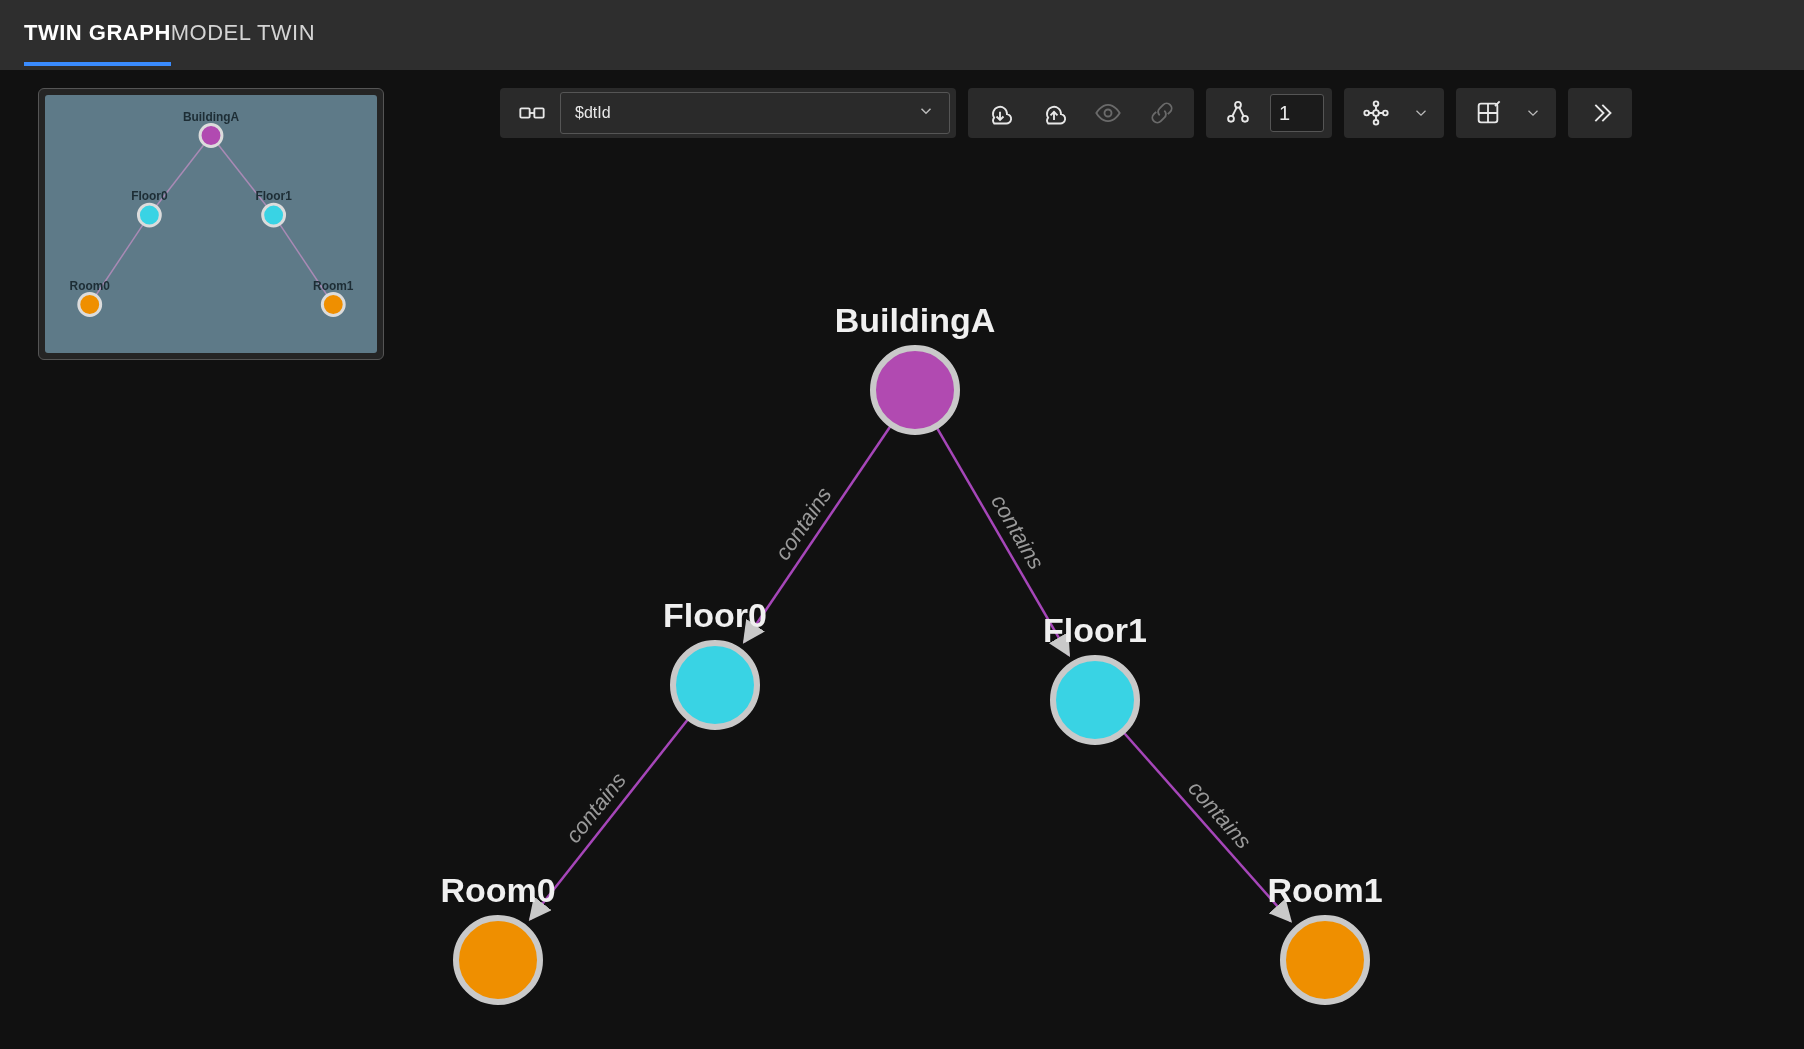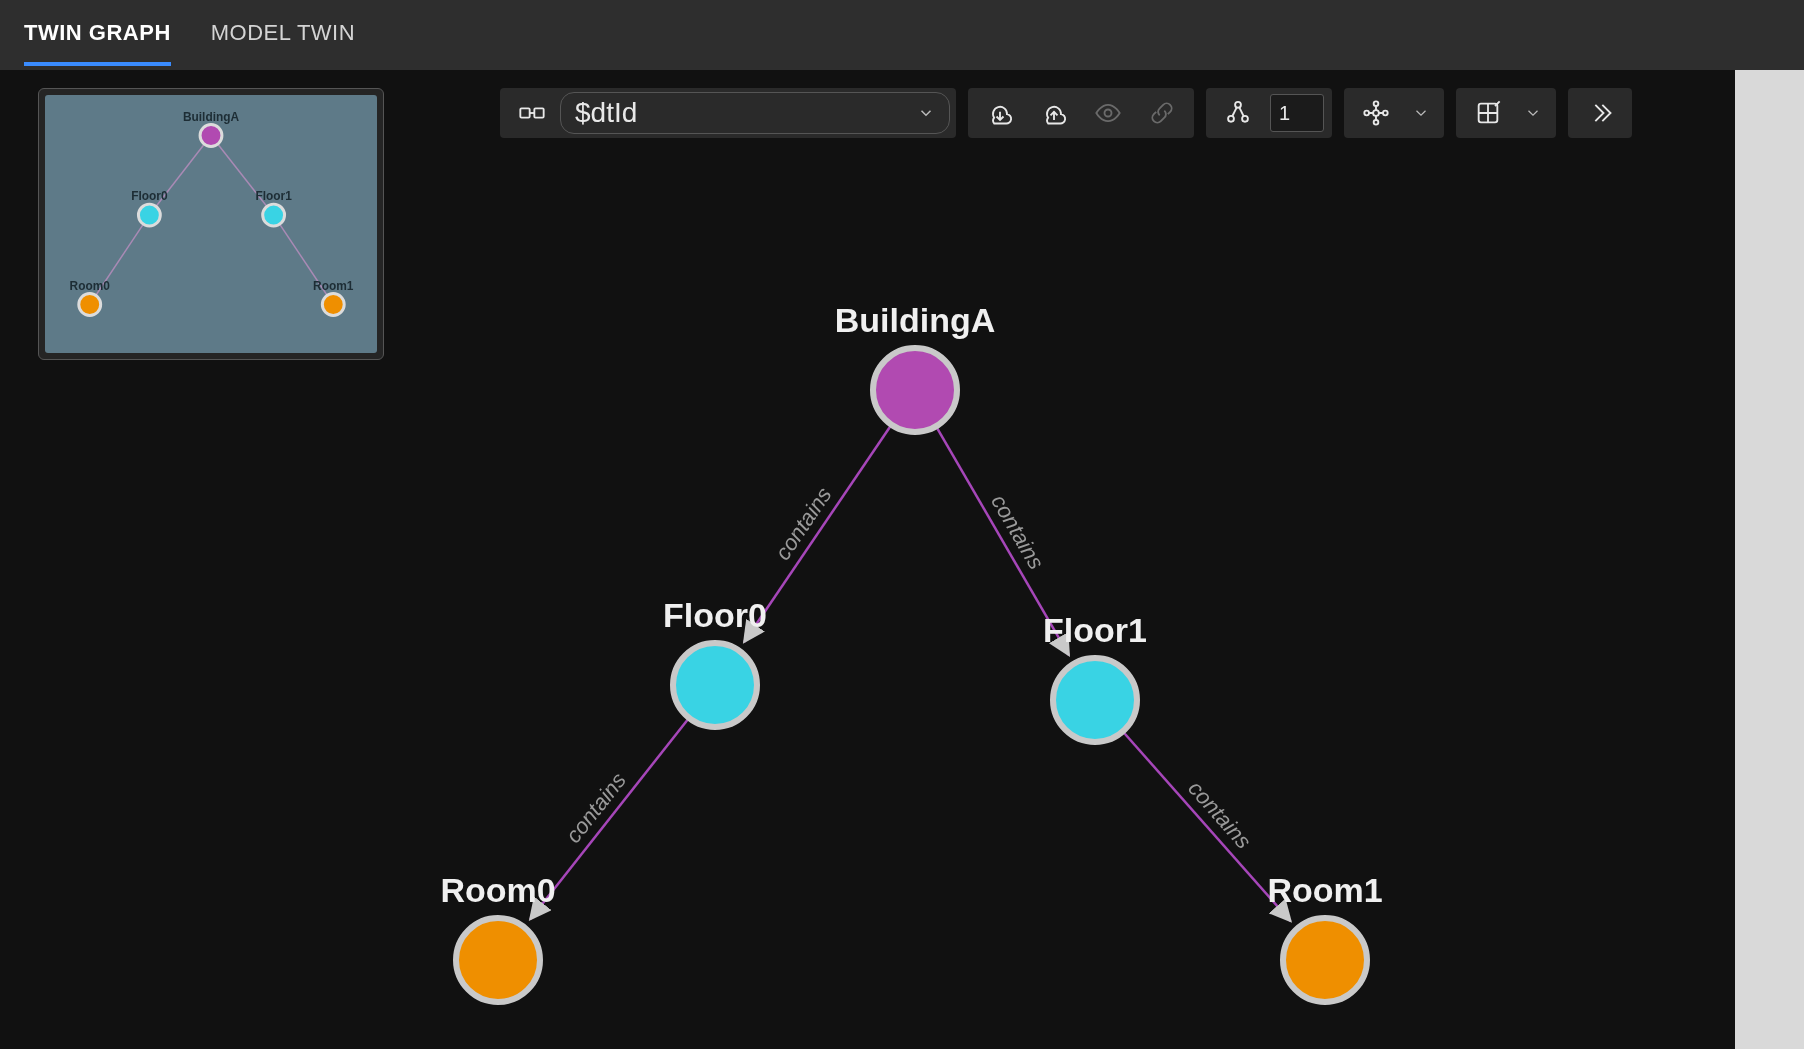--- a/index.html
+++ b/index.html
@@ -37,21 +37,20 @@
     width: 100%; height: 100%;
   }
 
   
   .tabs {
     height: 70px;
     background: var(--bg-header);
     display: flex;
     align-items: center;
     padding: 4px 24px;
-    gap: 40px;
     font-size: 22px;
   }
   .tab {
     height: 100%;
     display: flex;
     align-items: center;
     color: #d4d4d4;
     border-bottom: 4px solid transparent;
     cursor: pointer;
     letter-spacing: 0.5px;
@@ -60,20 +59,21 @@
     color: #fff;
     font-weight: 700;
     border-bottom-color: var(--accent);
   }
 
   
   .body {
     flex: 1;
     display: flex;
     position: relative;
+    align-items: flex-end;
   }
 
   .graph-area {
     position: relative;
     flex: 0 0 1735px;
     height: 100%;
     overflow: hidden;
   }
 
   .right-pane {
@@ -138,26 +138,26 @@
     border-radius: 4px;
     height: 50px;
     padding: 0 6px 0 8px;
     gap: 4px;
   }
   .label-select {
     position: relative;
     min-width: 390px;
     height: 42px;
     border: 1px solid var(--border);
-    border-radius: 14px;
+    border-radius: 3px;
     display: flex;
     align-items: center;
     justify-content: space-between;
     padding: 0 14px;
-    font-size: 28px;
+    font-size: 16px;
     color: var(--text);
     cursor: pointer;
   }
   .label-select .chev-icon { color: #bbb; }
 
   .expansion-input {
     width: 54px; height: 38px;
     background: #1b1b1b;
     border: 1px solid var(--border);
     border-radius: 3px;

